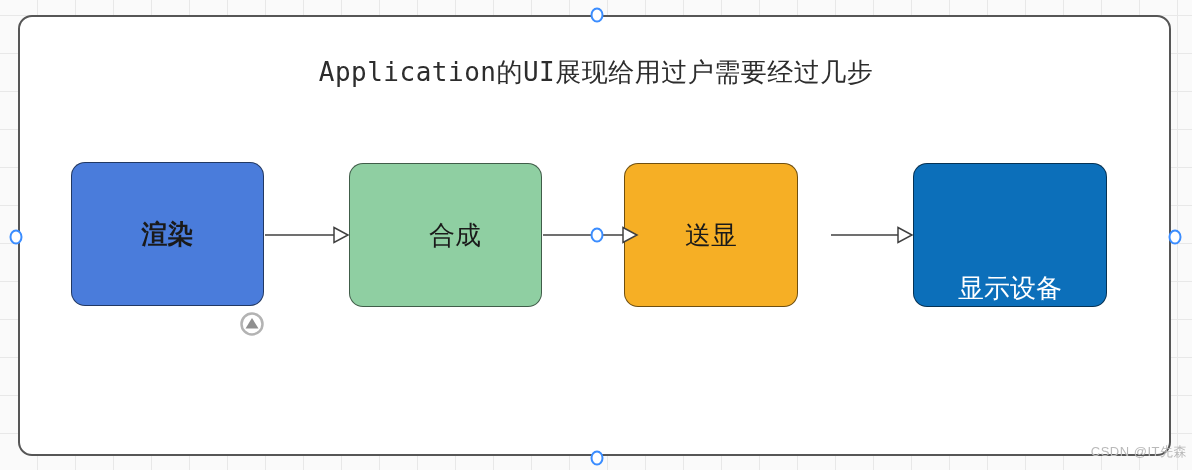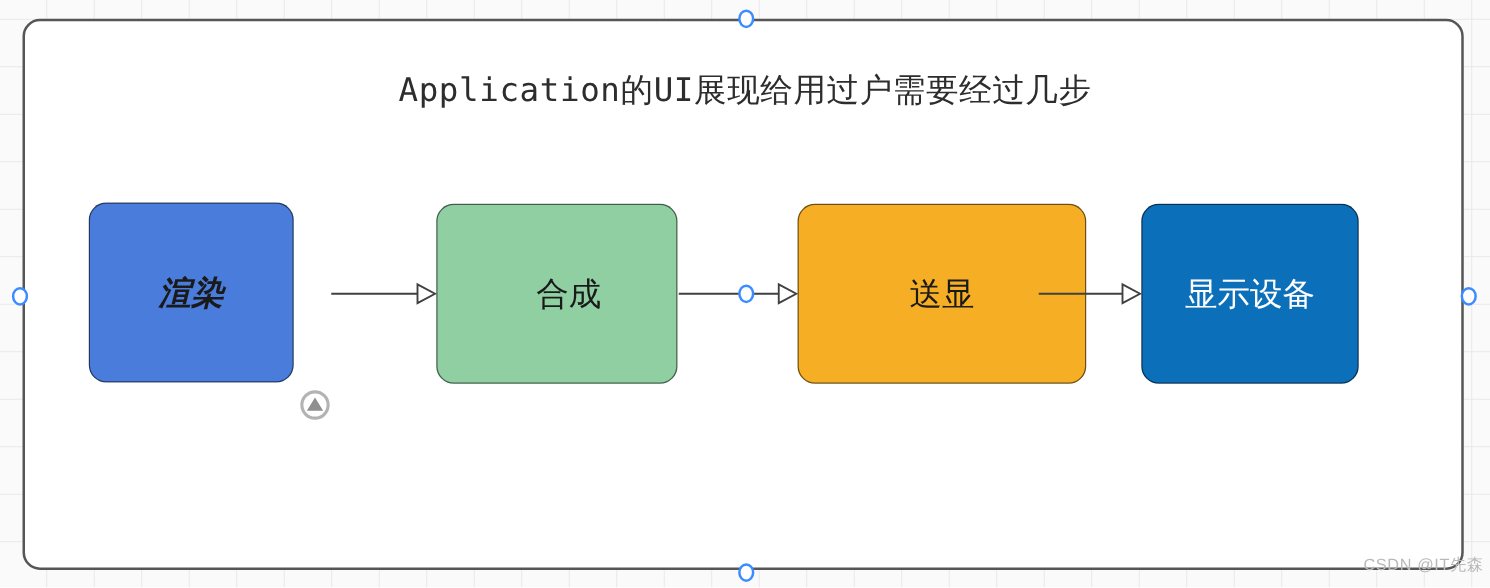--- a/index.html
+++ b/index.html
@@ -48,24 +48,24 @@
     height: 144px;
     border: 1px solid rgba(0,0,0,0.55);
     border-radius: 14px;
     box-sizing: border-box;
     display: flex;
     align-items: center;
     justify-content: center;
     font-size: 26px;
     color: #1a1a1a;
   }
-  .node-render          { left: 71px;  top: 162px; width: 164px; background: #4A7CDB; font-weight: bold; font-style: italic; }
+  .node-render          { left: 71px;  top: 162px; width: 193px; background: #4A7CDB; font-weight: bold; }
   .node-compose         { left: 349px; top: 163px; width: 193px; background: #8FCFA2; padding-left: 19px; }
-  .node-send-display    { left: 638px; top: 163px; width: 231px; background: #F6AF25; }
-  .node-display-device  { left: 913px; top: 163px; width: 174px; background: #0C6FBA; color: #ffffff; }
+  .node-send-display    { left: 624px; top: 163px; width: 174px; background: #F6AF25; }
+  .node-display-device  { left: 913px; top: 163px; width: 194px; background: #0C6FBA; color: #ffffff; align-items: flex-end; }
   .overlay {
     position: absolute;
     left: 0;
     top: 0;
     width: 1192px;
     height: 470px;
     pointer-events: none;
   }
   .overlay .clickable { pointer-events: all; }
   .watermark {

